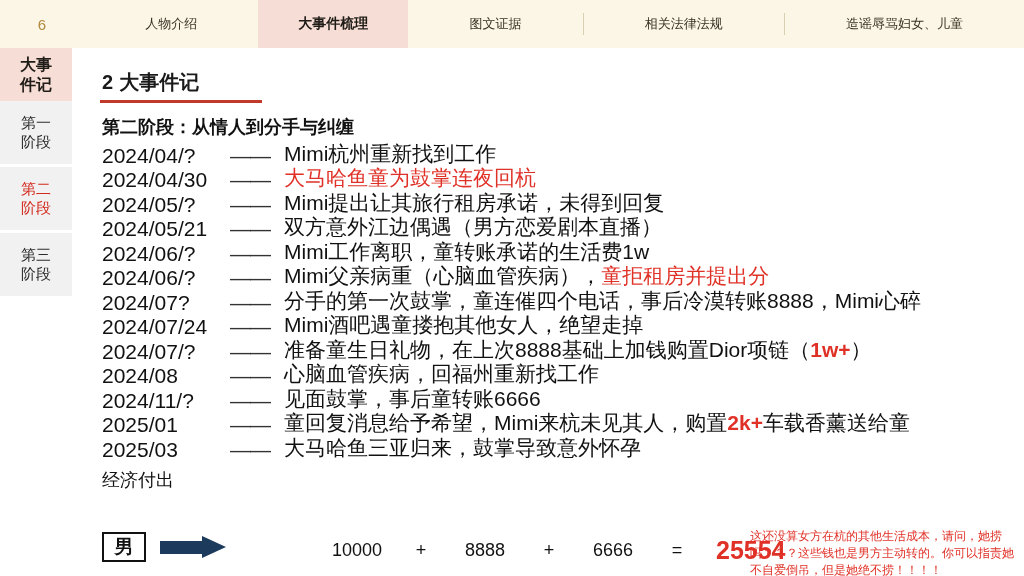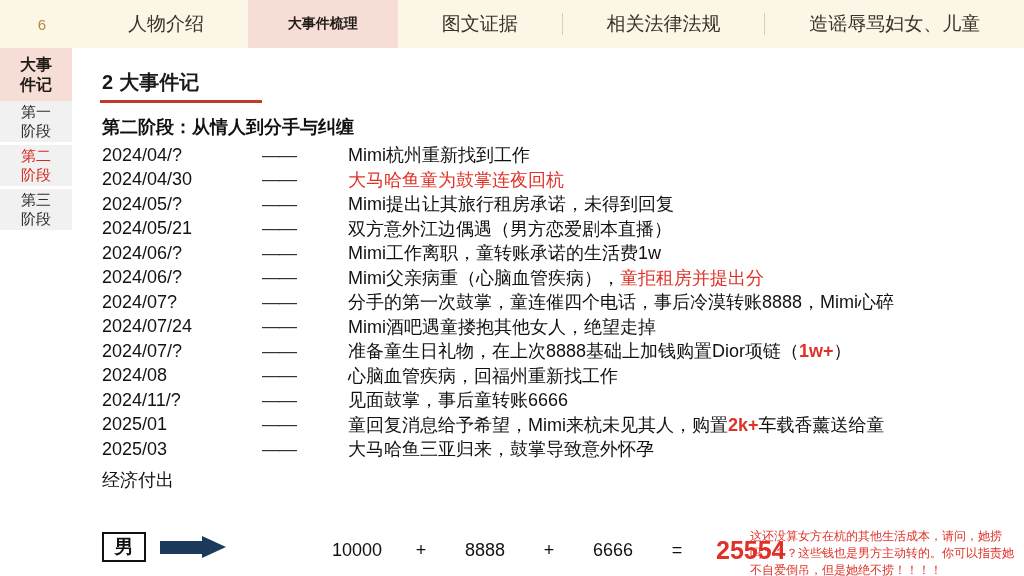--- a/index.html
+++ b/index.html
@@ -24,21 +24,21 @@
     display: flex; align-items: stretch;
   }
   .topnav .slide-num {
     width: 84px;
     display: flex; align-items: center; justify-content: center;
     font-size: 15px; color: #b08a3e;
   }
   .nav-item {
     flex: 1 1 auto;
     display: flex; align-items: center; justify-content: center;
-    font-size: 19px; color: #3a3226;
+    font-size: 13px; color: #3a3226;
     white-space: nowrap;
     padding: 0 4px;
   }
   .nav-item.active {
     background: #f6ddd5;
     font-weight: bold;
     font-size: 14px;
     color: #1f1b16;
     max-width: 150px;
     flex: 0 0 150px;
@@ -57,21 +57,21 @@
   }
   .side-title {
     height: 53px;
     background: #f6ddd5;
     display: flex; flex-direction: column;
     align-items: center; justify-content: center;
     font-weight: bold; font-size: 16px; color: #1f1b16;
     line-height: 1.25;
   }
   .side-item {
-    height: 44px;
+    height: 66px;
     background: #f1f1f1;
     display: flex; flex-direction: column;
     align-items: center; justify-content: center;
     font-size: 15px; color: #2b2b2b;
     line-height: 1.25;
     border-bottom: 3px solid #ffffff;
   }
   .side-item.active { color: #d32b1e; }
   .side-spacer { flex: 1 1 auto; background: #ffffff; }
 
@@ -93,25 +93,24 @@
     position: absolute; left: 30px; top: 67px;
     font-size: 18px; font-weight: bold; color: #111;
   }
 
   
   .timeline {
     position: absolute; left: 30px; top: 95px;
     width: 900px;
   }
   .tl-row {
-    display: flex; align-items: center;
+    display: flex; align-items: flex-end;
     height: 24.5px;
-    font-size: 18px; color: #111;
+    font-size: 21px; color: #111;
     white-space: nowrap;
-    gap: 32px;
   }
   .tl-date { width: 128px; flex: 0 0 128px; letter-spacing: 0px; }
   .tl-dash { width: 54px; flex: 0 0 54px; color: #333; letter-spacing: -1px; }
   .tl-text { flex: 1 1 auto; }
   .red { color: #e03127; }
   .red-b { color: #e03127; font-weight: bold; }
 
   
   .econ-head {
     position: absolute; left: 30px; top: 420px;

